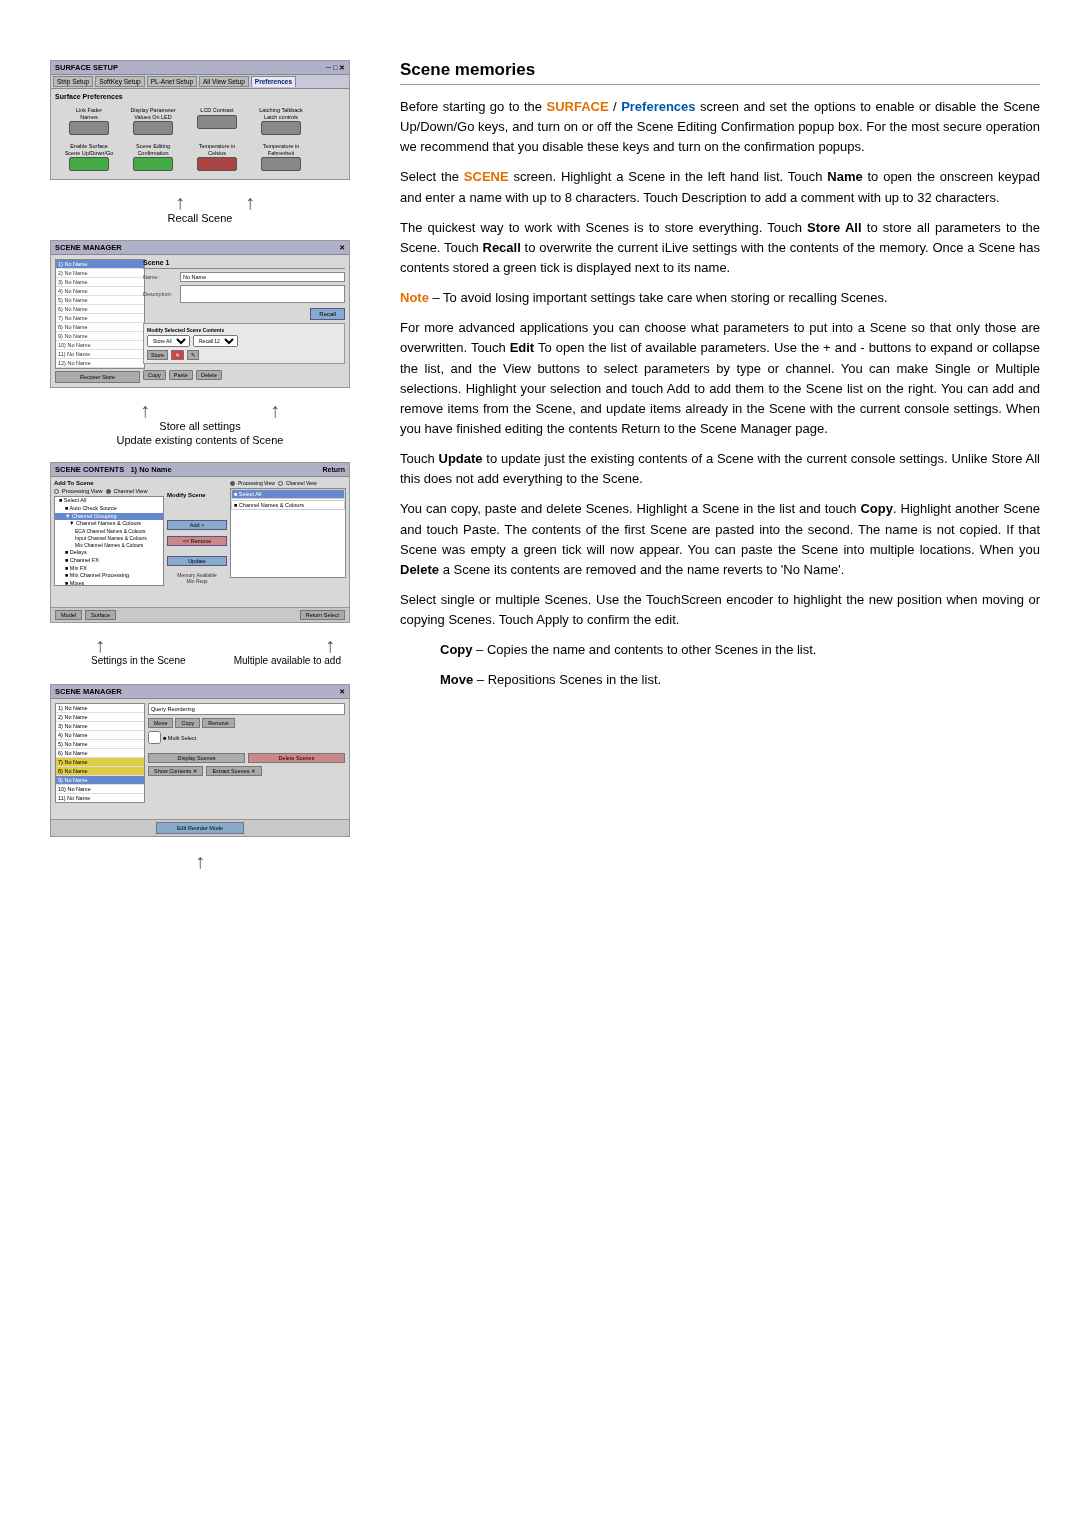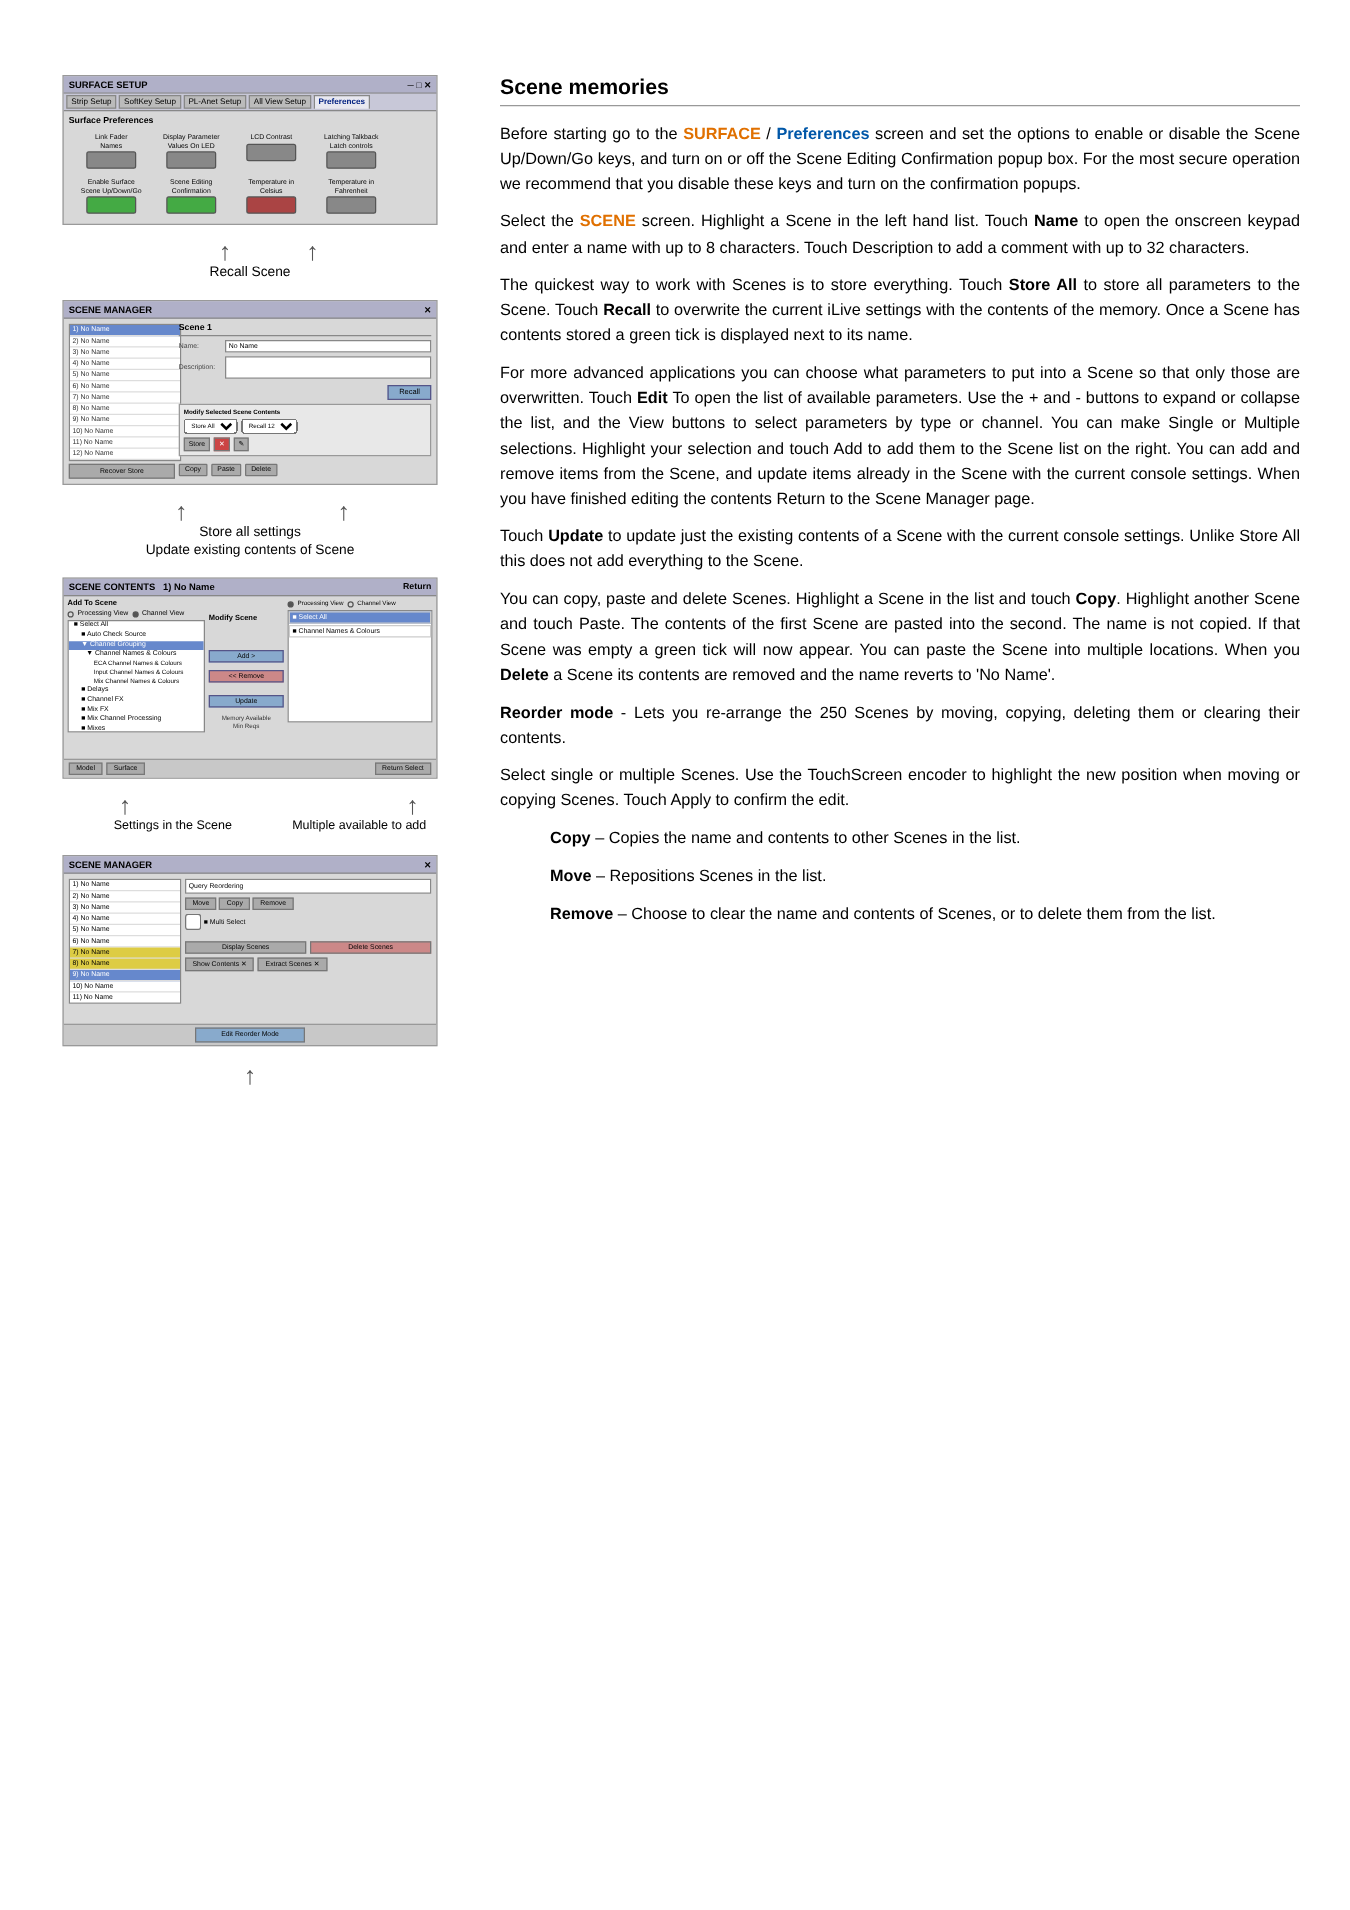--- a/index.html
+++ b/index.html
@@ -633,48 +633,45 @@
     </p>
 
     <p>
       Select the <span class="highlight-orange">SCENE</span> screen. Highlight a Scene in the left hand list. Touch <span class="bold">Name</span> to open the onscreen keypad and enter a name with up to 8 characters. Touch Description to add a comment with up to 32 characters.
     </p>
 
     <p>
       The quickest way to work with Scenes is to store everything. Touch <span class="bold">Store All</span> to store all parameters to the Scene. Touch <span class="bold">Recall</span> to overwrite the current iLive settings with the contents of the memory. Once a Scene has contents stored a green tick is displayed next to its name.
     </p>
 
+    <p>
+      <span class="note-label">Note</span> – To avoid losing important settings take care when storing or recalling Scenes.
+    </p>
 
     <p>
       For more advanced applications you can choose what parameters to put into a Scene so that only those are overwritten. Touch <span class="bold">Edit</span> To open the list of available parameters. Use the + and - buttons to expand or collapse the list, and the View buttons to select parameters by type or channel. You can make Single or Multiple selections. Highlight your selection and touch Add to add them to the Scene list on the right. You can add and remove items from the Scene, and update items already in the Scene with the current console settings. When you have finished editing the contents Return to the Scene Manager page.
     </p>
 
     <p>
       Touch <span class="bold">Update</span> to update just the existing contents of a Scene with the current console settings. Unlike Store All this does not add everything to the Scene.
     </p>
 
     <p>
       You can copy, paste and delete Scenes. Highlight a Scene in the list and touch <span class="bold">Copy</span>. Highlight another Scene and touch Paste. The contents of the first Scene are pasted into the second. The name is not copied. If that Scene was empty a green tick will now appear. You can paste the Scene into multiple locations. When you <span class="bold">Delete</span> a Scene its contents are removed and the name reverts to 'No Name'.
     </p>
 
 
-    <p>
-      <span class="bold">Reorder mode</span> - Lets you re-arrange the 250 Scenes by moving, copying, deleting them or clearing their contents.
-    </p>
 
     <p>
       Select single or multiple Scenes.  Use the TouchScreen encoder to highlight the new position when moving or copying Scenes.  Touch Apply to confirm the edit.
     </p>
 
     <p style="padding-left:40px;">
       <span class="bold">Copy</span> – Copies the name and contents to other Scenes in the list.
     </p>
 
     <p style="padding-left:40px;">
       <span class="bold">Move</span> – Repositions Scenes in the list.
     </p>
 
-    <p style="padding-left:40px;">
-      <span class="bold">Remove</span> – Choose to clear the name and contents of Scenes, or to delete them from the list.
-    </p>
 
   </div>
 </div>
 
 </body></html>

